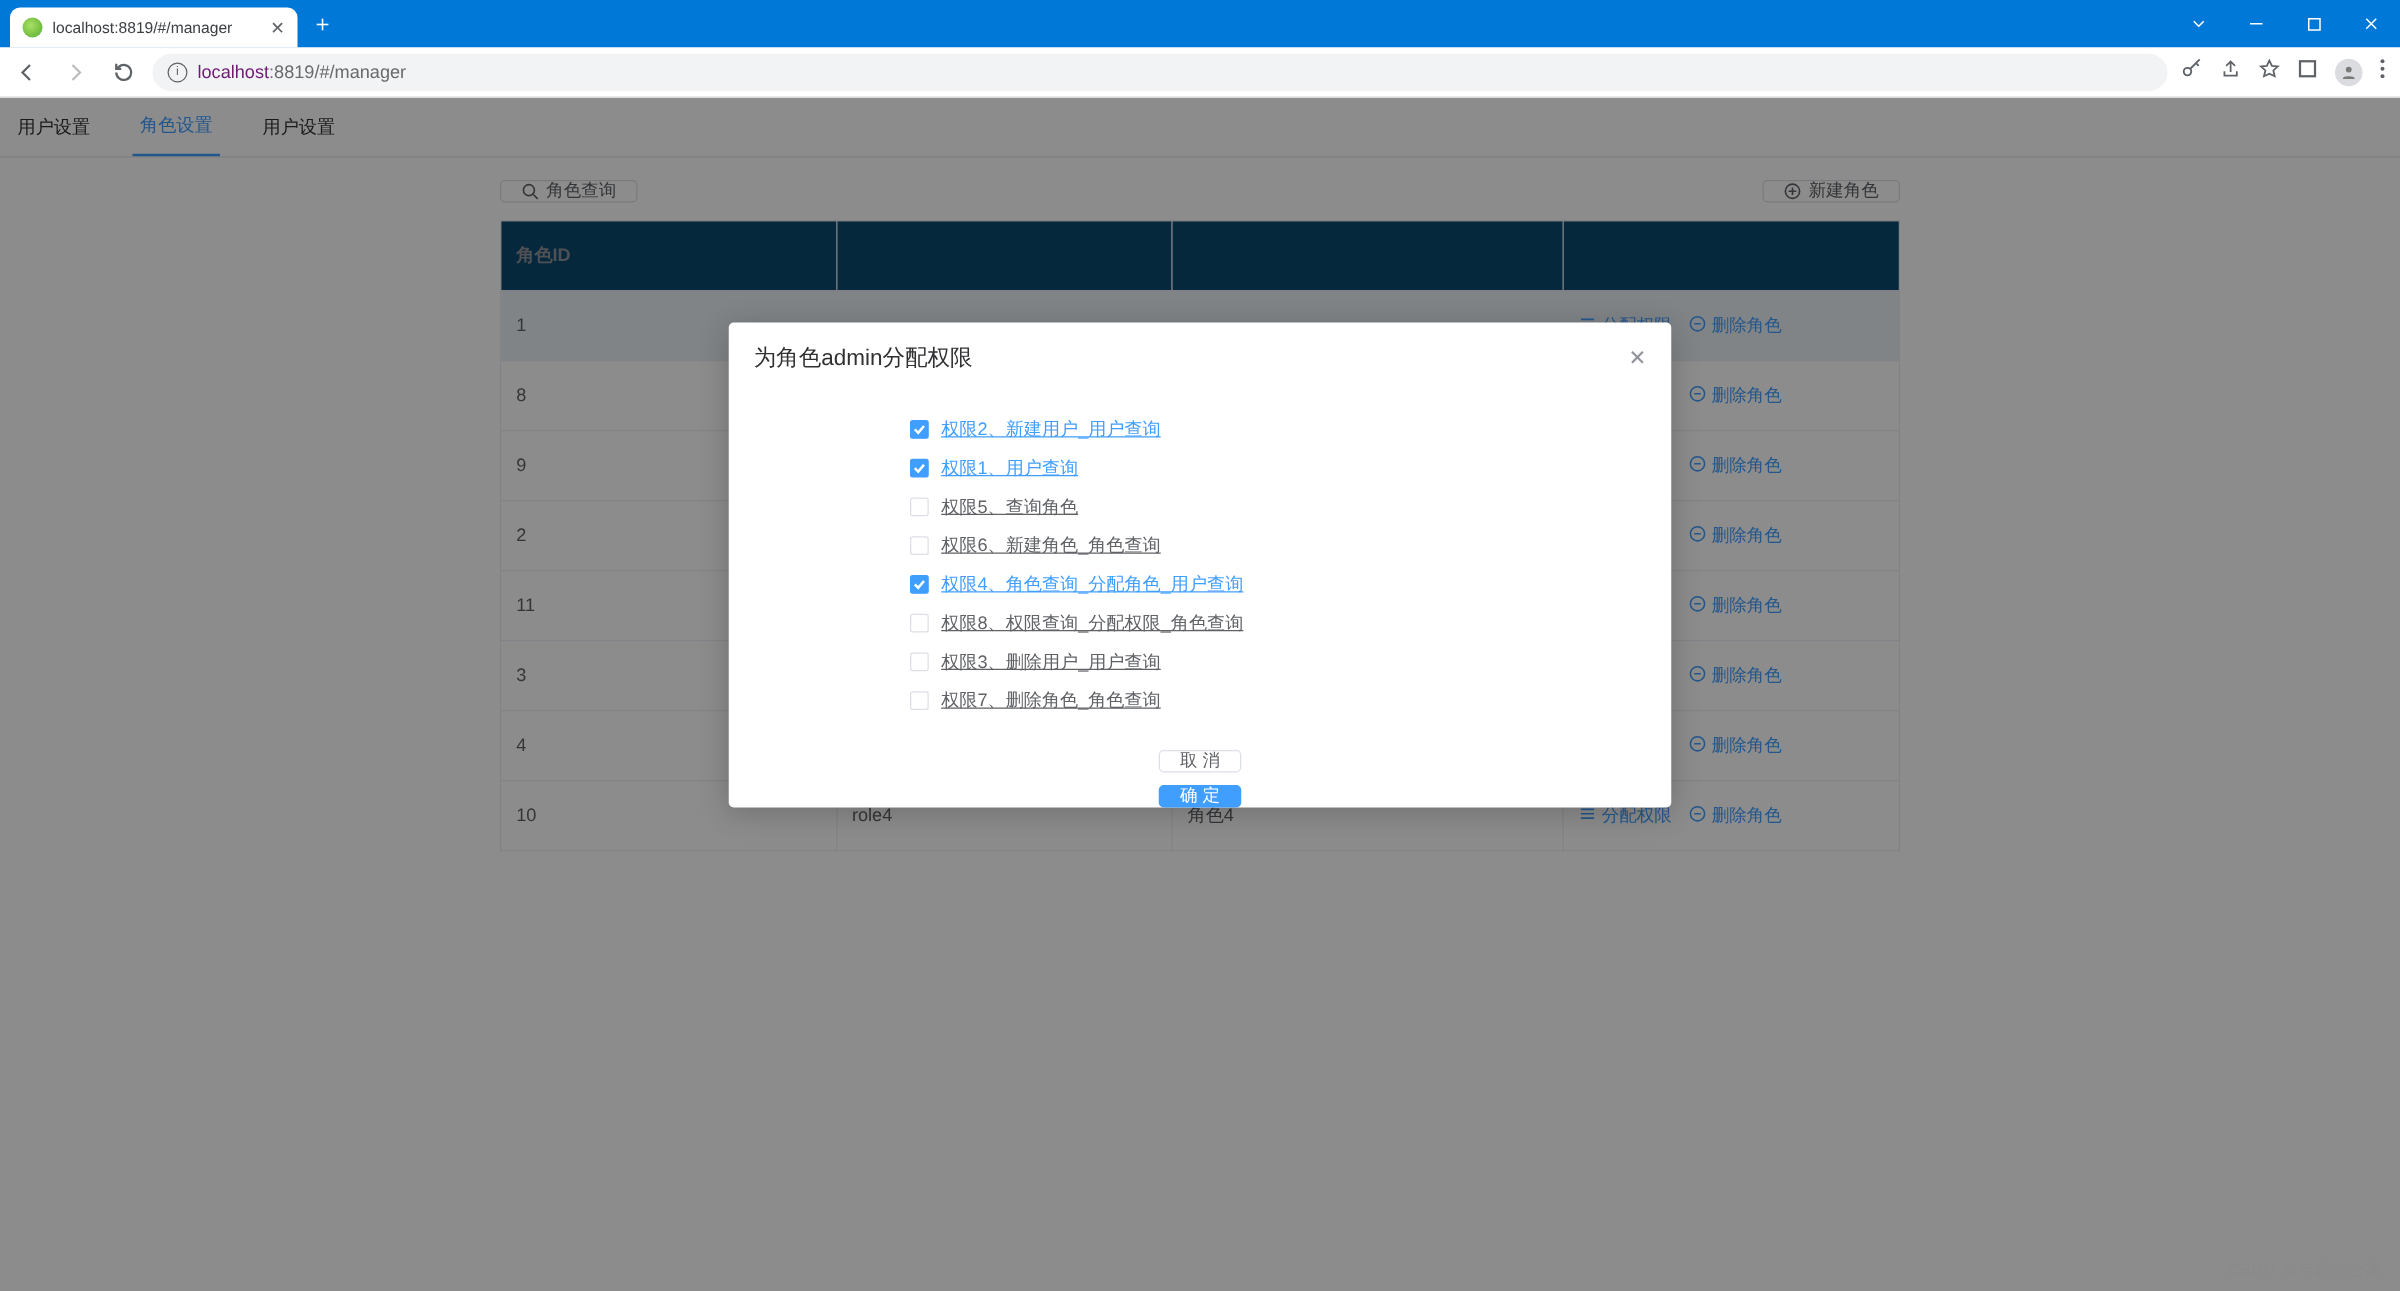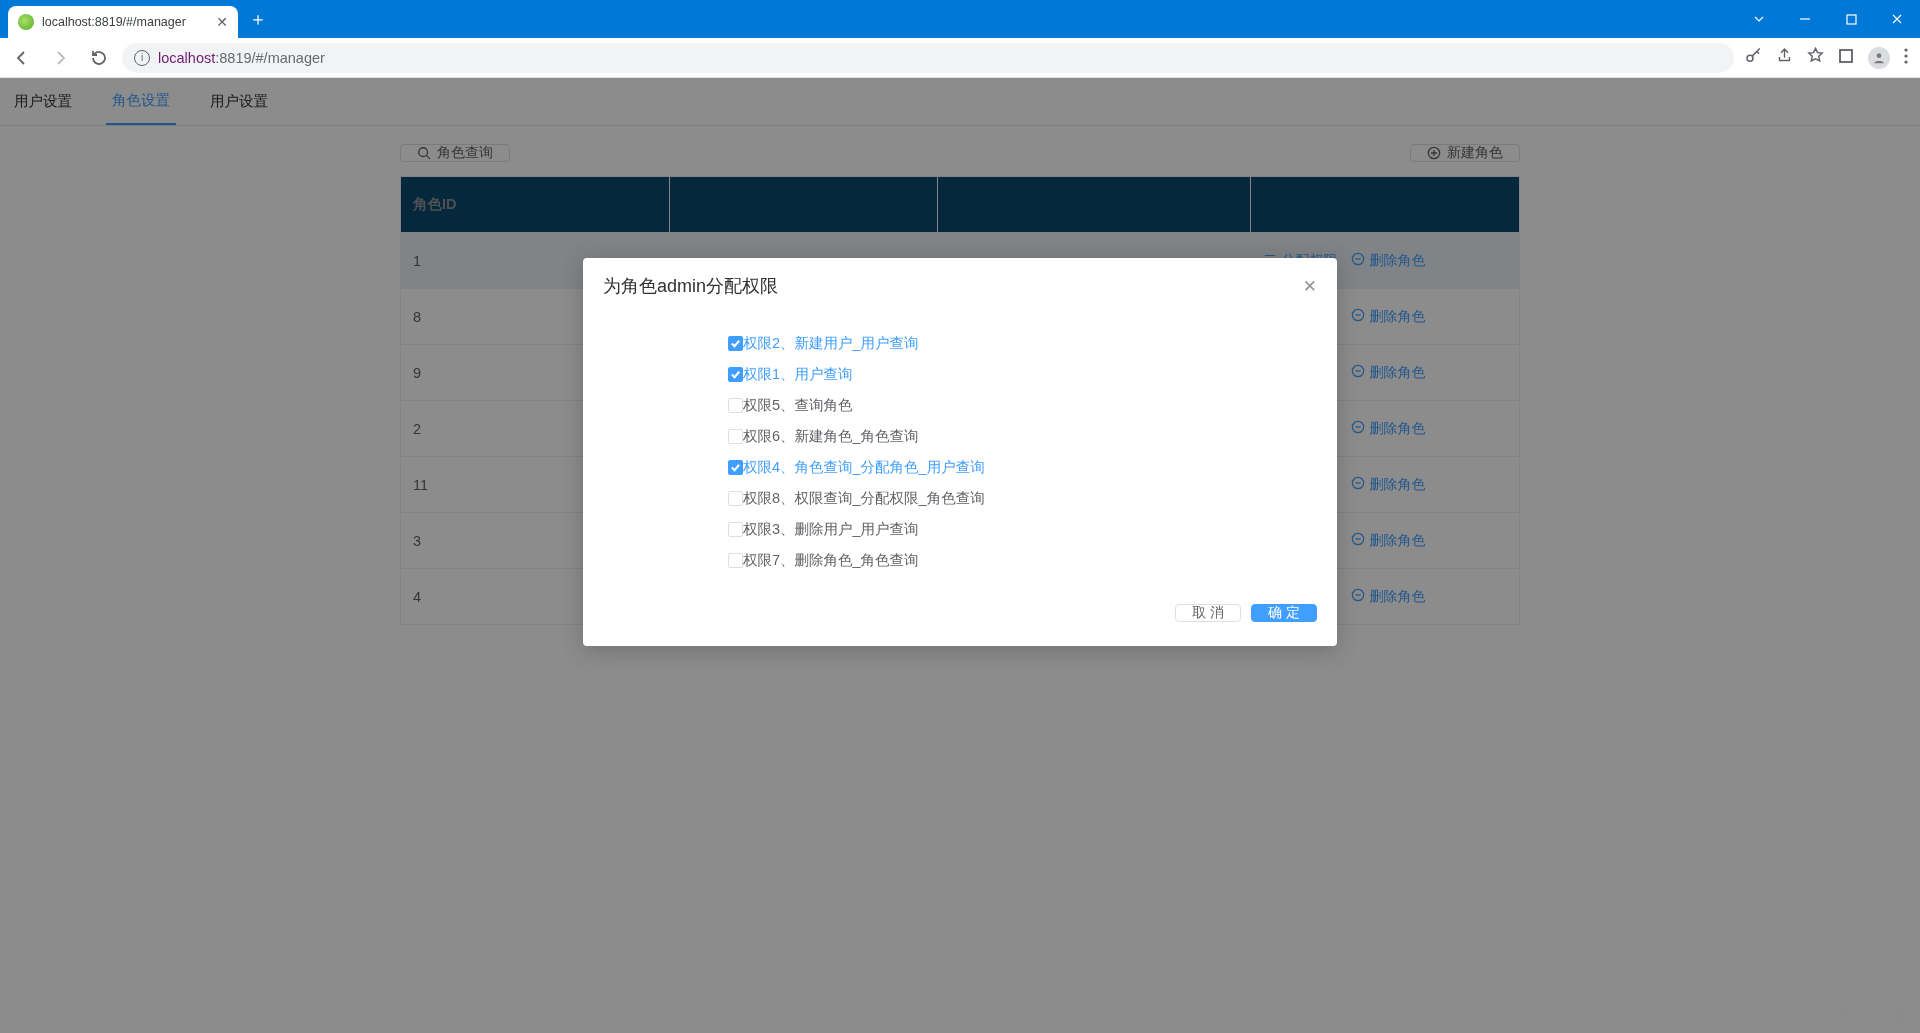--- a/index.html
+++ b/index.html
@@ -45,26 +45,26 @@
   .action-link { color: #409eff; display: inline-flex; align-items: center; gap: 4px; font-size: 14px; }
   .ic { width: 14px; height: 14px; display: inline-block; }
 
   
   .mask { position: absolute; inset: 0; background: rgba(0,0,0,0.45); }
   .dialog { position: absolute; left: 50%; top: 180px; transform: translateX(-50%); width: 754px; background: #fff; border-radius: 4px; box-shadow: 0 4px 24px rgba(0,0,0,0.2); }
   .dialog-header { height: 56px; display: flex; align-items: center; justify-content: space-between; padding: 0 20px; font-size: 18px; color: #303133; }
   .dialog-header .x { color: #909399; font-size: 17px; }
   .dialog-body { padding: 20px 20px 10px 20px; }
   .check-list { width: 65%; margin: 0 auto; display: flex; flex-direction: column; gap: 12px; font-size: 14.5px; }
-  .check-row { display: flex; align-items: center; color: #606266; }
+  .check-row { display: flex; align-items: center; gap: 10px; color: #606266; text-decoration: underline; }
   .check-row.checked { color: #409eff; }
   .cb { width: 15px; height: 15px; border: 1px solid #dcdfe6; border-radius: 2px; display: flex; align-items: center; justify-content: center; flex-shrink: 0; }
   .check-row.checked .cb { background: #409eff; border-color: #409eff; }
   .cb svg { stroke: #fff; stroke-width: 2.2; fill: none; }
-  .dialog-footer { height: 66px; display: flex; align-items: center; justify-content: flex-end; padding: 0 20px; gap: 10px; }
+  .dialog-footer { height: 66px; display: flex; align-items: center; justify-content: flex-end; padding: 0 20px; gap: 10px; flex-direction: column; }
   .primary { background: #409eff; border-color: #409eff; color: #fff; }
 
   .watermark { position: fixed; right: 14px; bottom: 8px; color: #8a8a8a; font-size: 13px; letter-spacing: .5px; }
 </style>
 </head>
 <body>
 
 <div class="titlebar">
   <div class="tab-strip">
     <div class="tab">
@@ -337,20 +337,43 @@
                 <span class="action-link">
                   <span><svg class="ic" viewBox="0 0 16 16" fill="none" stroke="#409eff" stroke-width="1.4">
                       <circle cx="8" cy="8" r="6.5"></circle>
                       <path d="M5 8h6"></path>
                     </svg></span>
                   <span>删除角色</span>
                 </span>
               </div>
             </td>
           </tr>
+          <tr>
+            <td>10</td>
+            <td>role4</td>
+            <td>角色4</td>
+            <td>
+              <div class="actions">
+                <span class="action-link">
+                  <span><svg class="ic" viewBox="0 0 16 16" fill="none" stroke="#409eff" stroke-width="1.4">
+                      <path d="M2 4h12M2 8h12M2 12h12"></path>
+                      <path d="M1 4v0M1 8v0M1 12v0" stroke-width="2.2"></path>
+                    </svg></span>
+                  <span>分配权限</span>
+                </span>
+                <span class="action-link">
+                  <span><svg class="ic" viewBox="0 0 16 16" fill="none" stroke="#409eff" stroke-width="1.4">
+                      <circle cx="8" cy="8" r="6.5"></circle>
+                      <path d="M5 8h6"></path>
+                    </svg></span>
+                  <span>删除角色</span>
+                </span>
+              </div>
+            </td>
+          </tr>
         </tbody>
     </table>
   </div>
 
   <div class="mask"></div>
   <div class="dialog">
     <div class="dialog-header">
       <span>为角色admin分配权限</span>
       <span class="x">✕</span>
     </div>

